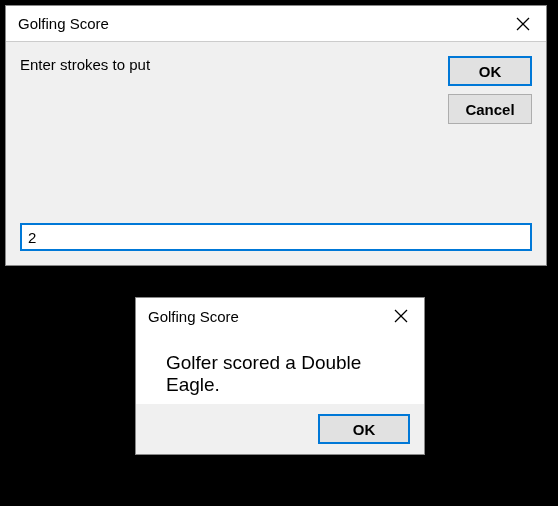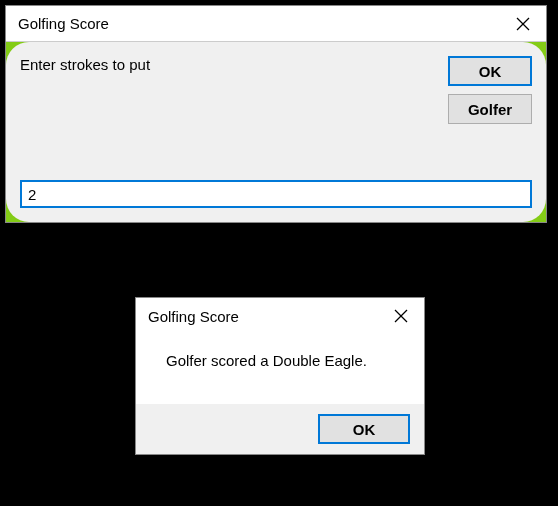--- a/index.html
+++ b/index.html
@@ -9,21 +9,21 @@
     }
     body {
       font-family: "Segoe UI", Tahoma, sans-serif;
       background: #000;
       width: 558px;
       height: 506px;
       position: relative;
     }
     .dialog {
       position: absolute;
-      background: #84cc16;
+      background: #22c55e;
       border: 1px solid #888;
     }
     .titlebar {
       background: #fff;
       height: 36px;
       display: flex;
       align-items: center;
       justify-content: space-between;
       padding-left: 12px;
       border-bottom: 1px solid #ccc;
@@ -49,22 +49,21 @@
       padding: 14px;
       position: relative;
     }
     
     #dialog1 {
       left: 5px;
       top: 5px;
       width: 542px;
     }
     #dialog1 .body-area {
-      height: 180px;
-      border-radius: 23px;
+      height: 223px;
     }
     #dialog1 .prompt-text {
       font-size: 15px;
       color: #000;
       position: absolute;
       left: 14px;
       top: 14px;
     }
     #dialog1 .btn-stack {
       position: absolute;
@@ -112,21 +111,21 @@
     }
     #dialog2 .titlebar {
       border-bottom: none;
     }
     #dialog2 .body-area {
       background: #fff;
       padding: 18px 20px 0 30px;
       height: 70px;
     }
     #dialog2 .msg-text {
-      font-size: 15px;
+      font-size: 19px;
       color: #000;
     }
     #dialog2 .footer {
       background: #f0f0f0;
       height: 50px;
       display: flex;
       align-items: center;
       justify-content: flex-end;
       padding-right: 14px;
     }
@@ -144,21 +143,21 @@
       <svg viewBox="0 0 14 14">
         <line x1="1" y1="1" x2="13" y2="13" stroke="#000" stroke-width="1.2"></line>
         <line x1="13" y1="1" x2="1" y2="13" stroke="#000" stroke-width="1.2"></line>
       </svg>
     </div>
   </div>
   <div class="body-area">
     <div class="prompt-text">Enter strokes to put</div>
     <div class="btn-stack">
       <button class="btn primary">OK</button>
-      <button class="btn">Golfer</button>
+      <button class="btn">Cancel</button>
     </div>
     <input type="text" class="input-field" value="2" style="">
   </div>
 </div>
 
 <div class="dialog" id="dialog2">
   <div class="titlebar">
     <span class="title">Golfing Score</span>
     <div class="close-btn">
       <svg viewBox="0 0 14 14">

